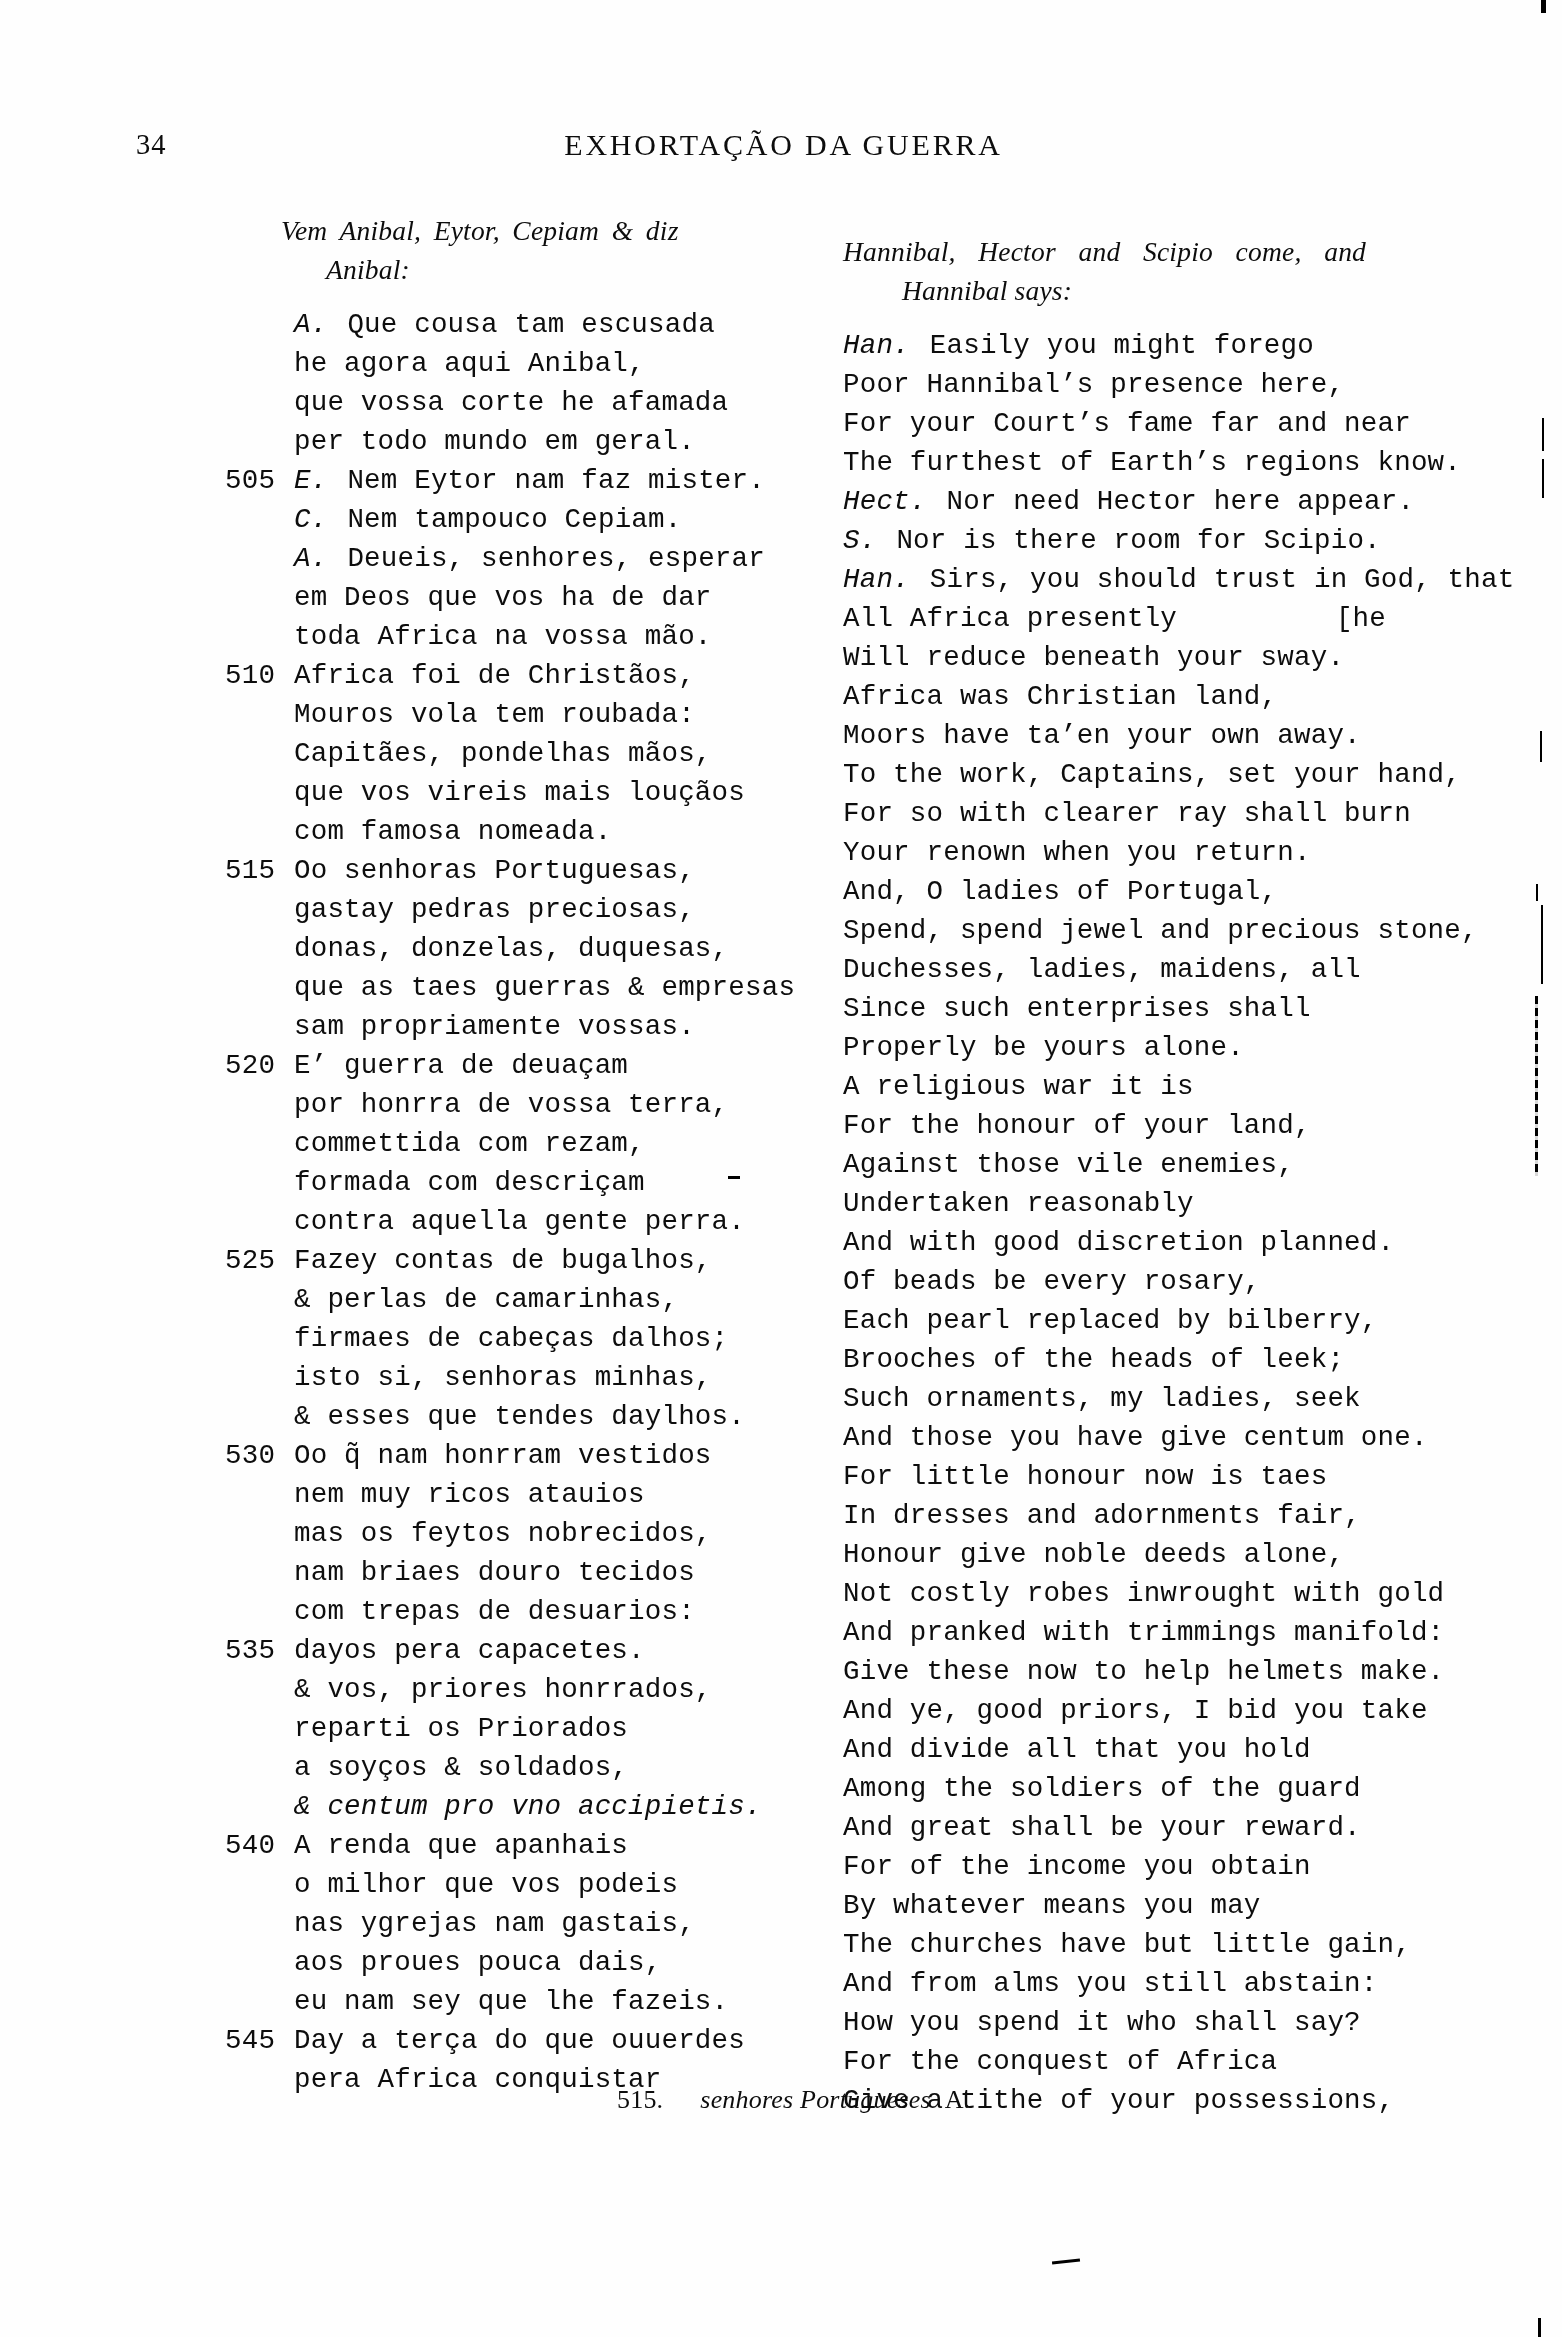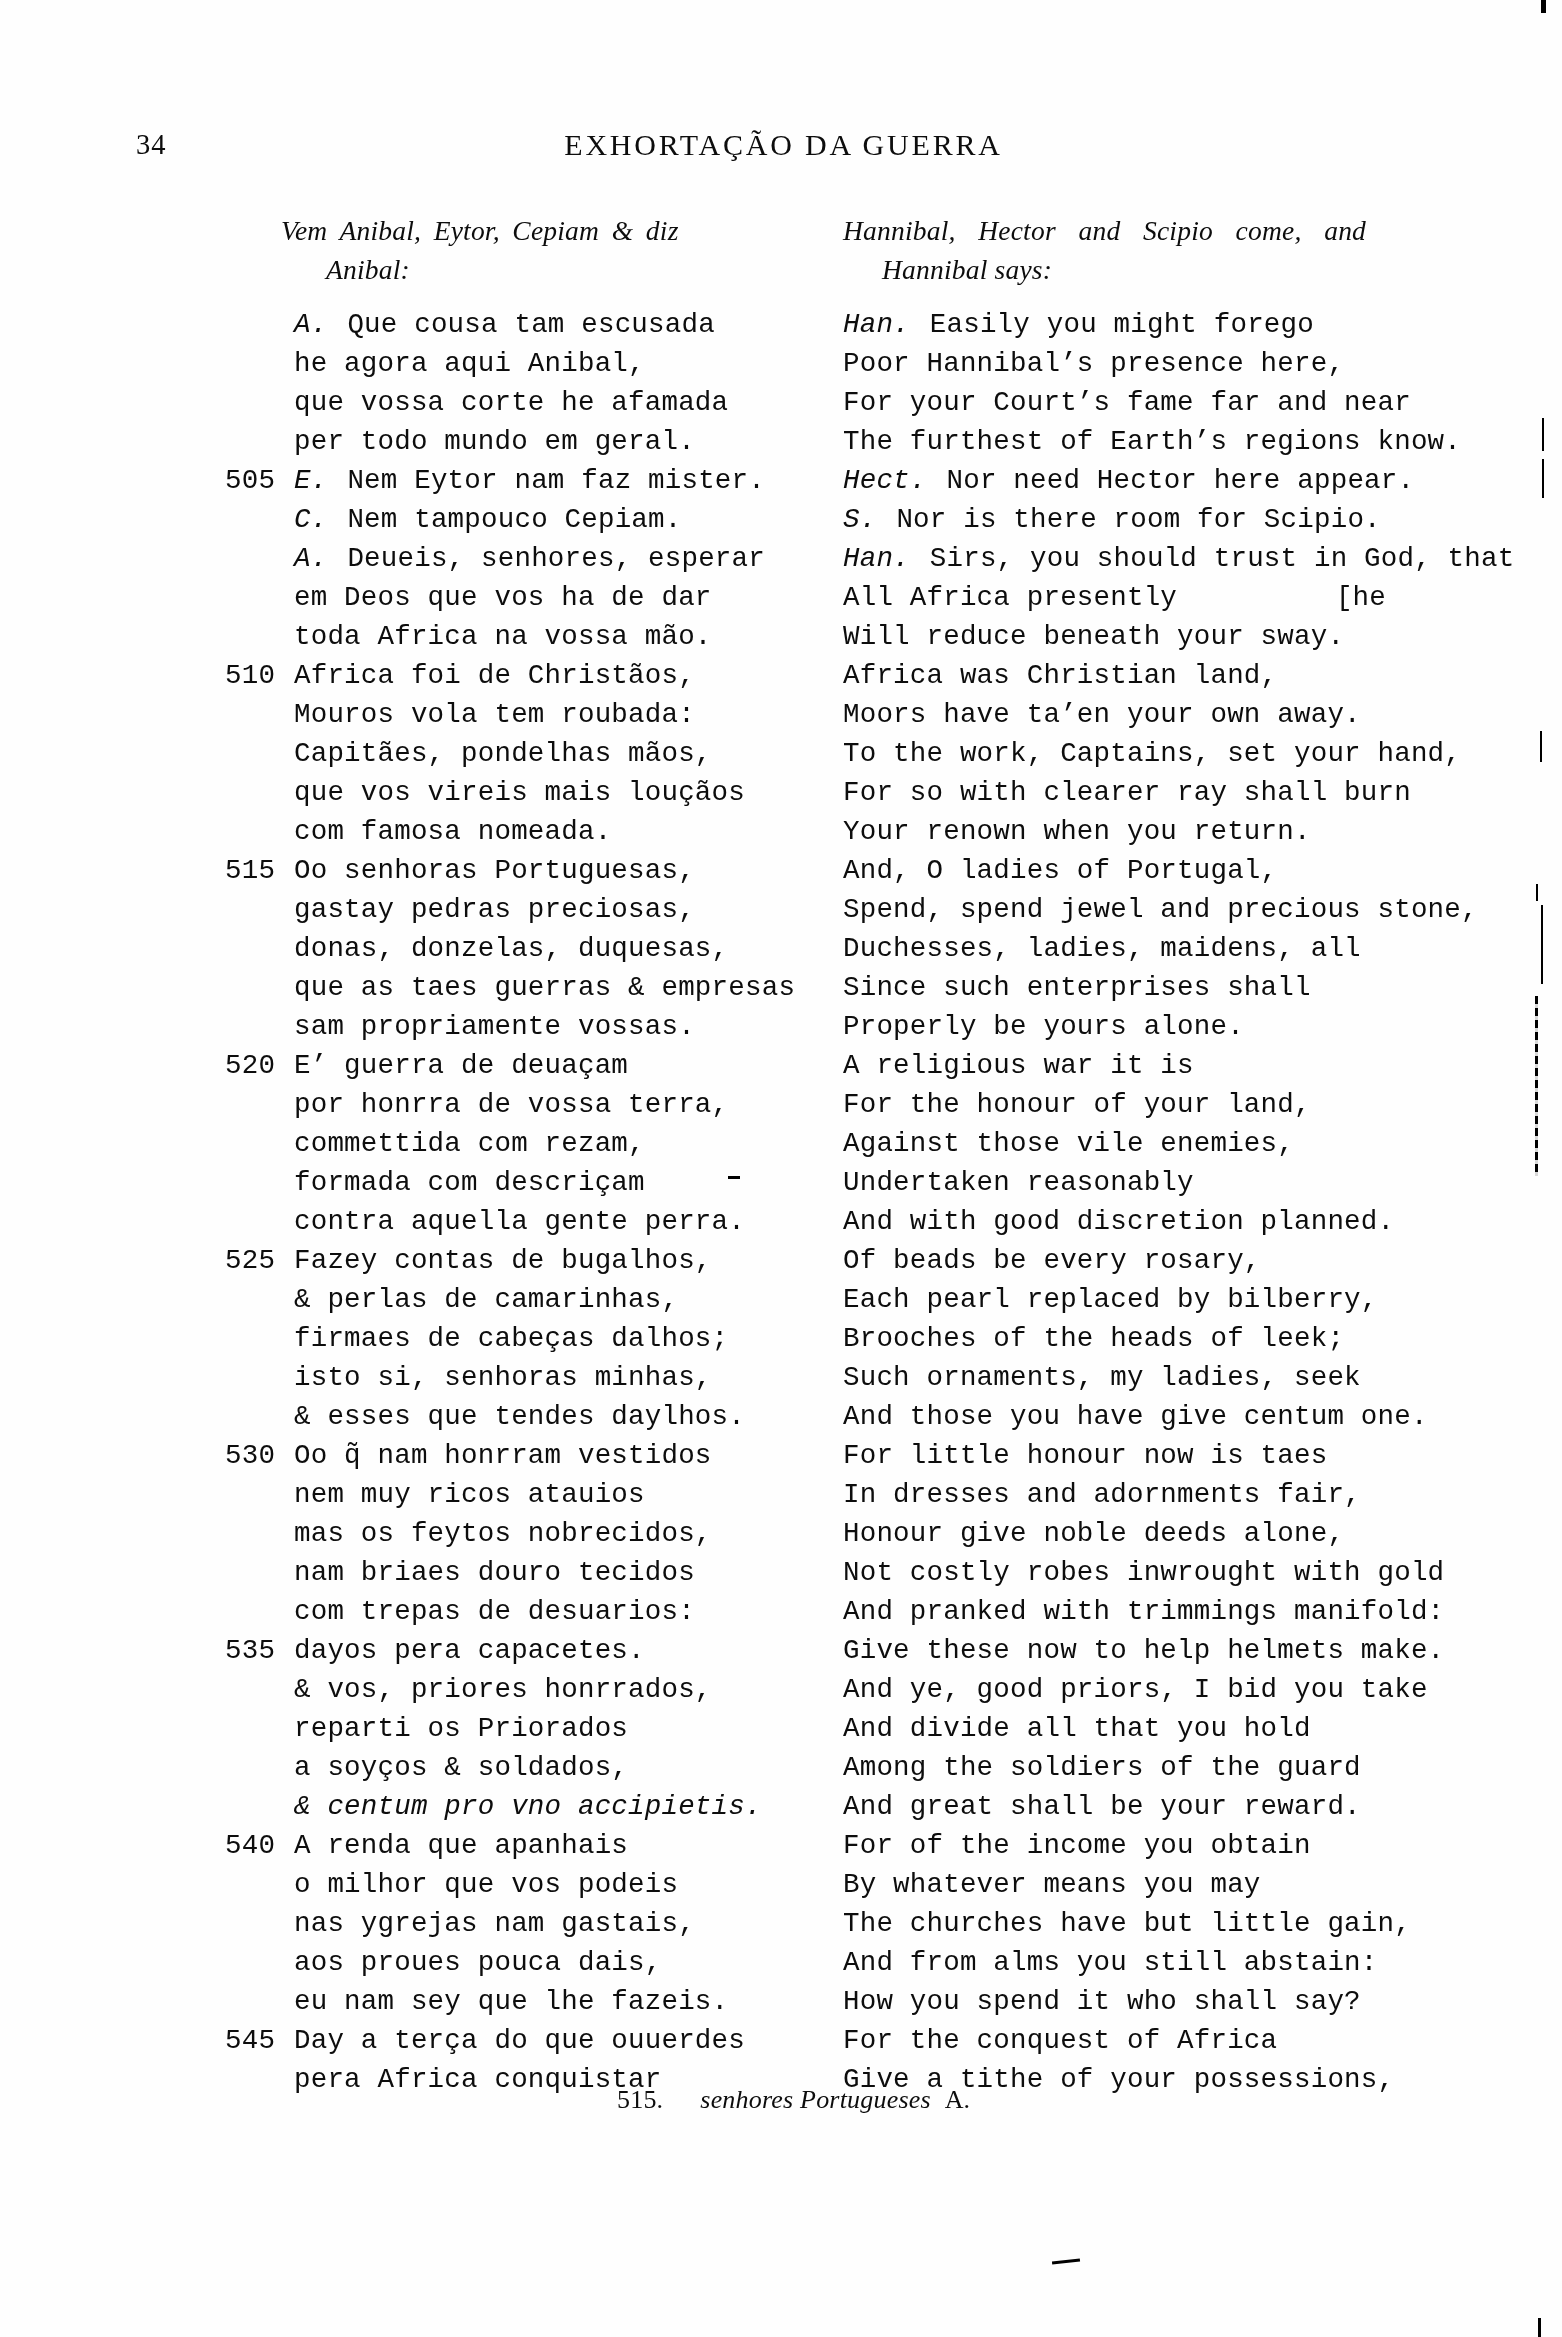--- a/index.html
+++ b/index.html
@@ -17,22 +17,22 @@
     text-align:center;font-size:30px;font-weight:normal;
     letter-spacing:2.8px;
   }
   .col{position:absolute;top:211px;font-size:27.5px;line-height:39px;letter-spacing:0.2px;}
   .col-left{left:225px;width:551px;}
   .col-right{left:843px;width:567px;}
   .stage{font-style:italic;}
   .stage .sline1{white-space:nowrap;}
   .col-left .sline1{margin-left:56px;word-spacing:5.5px;}
   .col-left .sline2{margin-left:101px;}
-  .col-right .sline1{word-spacing:15.6px;}
-  .col-right .sline2{margin-left:39px;}
+  .col-right .sline1{word-spacing:15.6px;margin-top:21px;}
+  .col-right .sline2{margin-left:59px;}
   .verse{margin-top:15.6px;font-family:Liberation Mono, monospace;}
   .vline{position:relative;white-space:nowrap;}
   .col-left .vline{padding-left:69px;}
   .num{position:absolute;left:0;top:0;font-style:normal;}
   .sp{font-style:italic;padding-right:20px;}
   .it{font-style:italic;}
   .catch{float:right;padding-right:24px;}
   .footnote{
     position:absolute;left:617px;top:2085px;
     font-size:26px;letter-spacing:0.2px;

